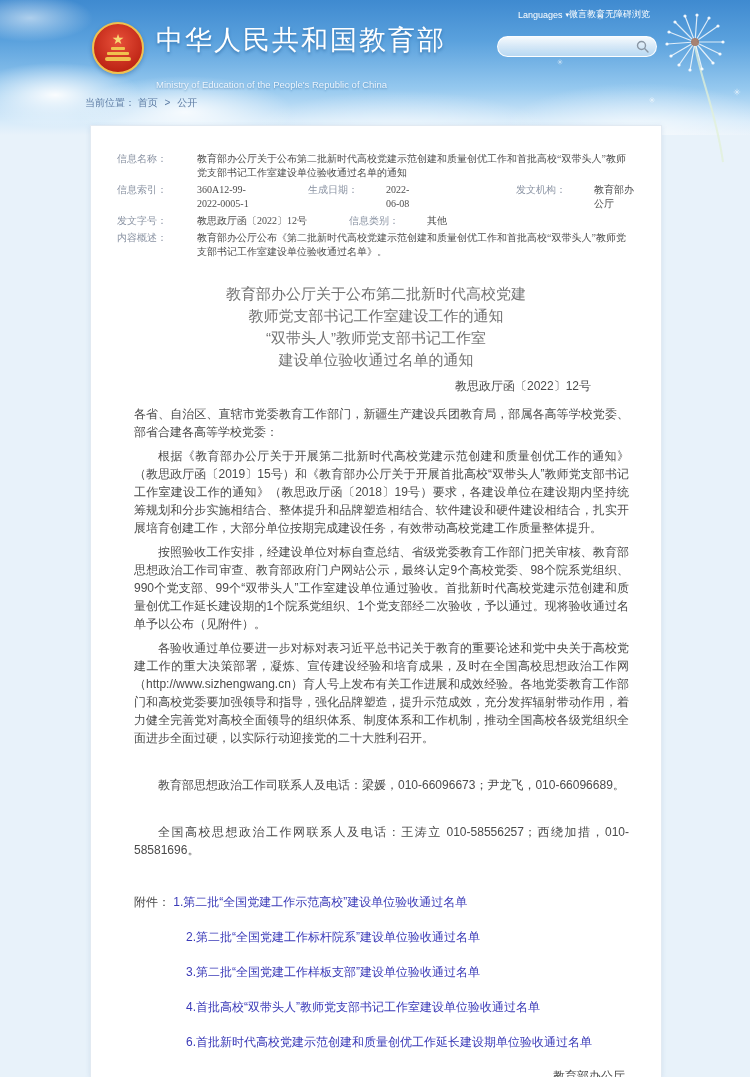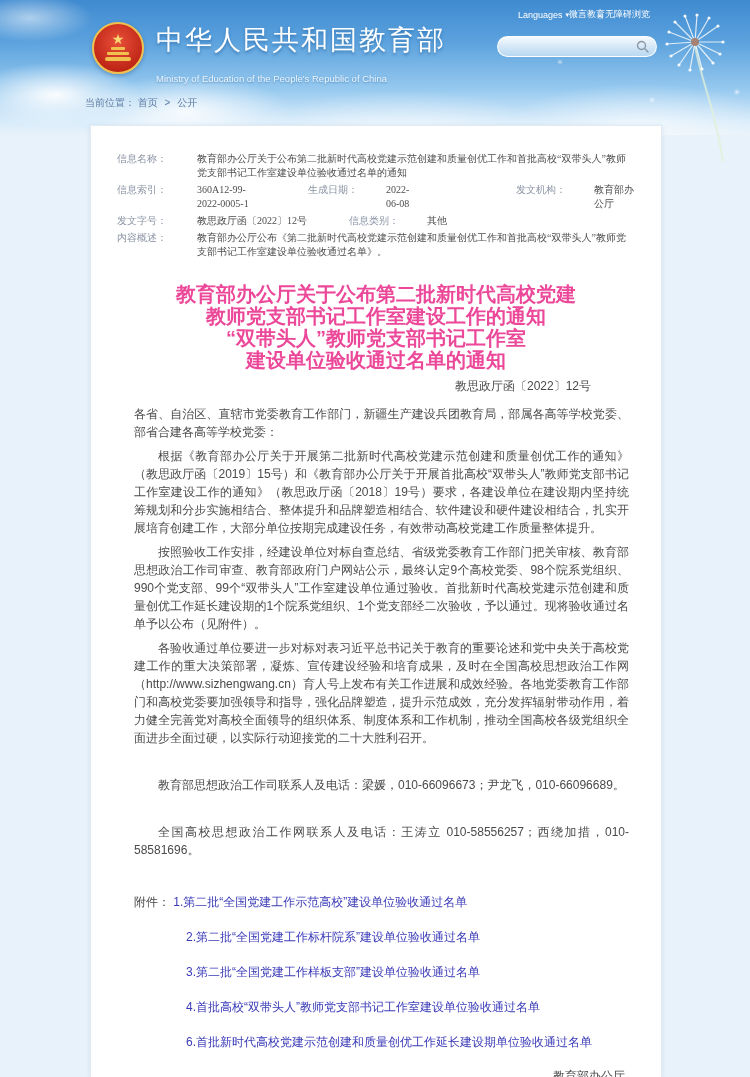--- a/index.html
+++ b/index.html
@@ -27,21 +27,21 @@
           background:radial-gradient(circle at 50% 38%,#e8503a 0%,#c02717 70%,#a81d10 100%);
           border:2px solid #f0c14e;display:flex;flex-direction:column;align-items:center;
           justify-content:center;box-shadow:0 2px 4px rgba(20,70,130,.35);}
   .emblem .star{color:#f8d873;font-size:14px;line-height:12px;margin-top:-2px;}
   .bar1{width:14px;height:3px;background:#f0c14e;margin-top:2px;border-radius:1px;}
   .bar2{width:22px;height:3px;background:#f0c14e;margin-top:2px;border-radius:1px;}
   .bar3{width:26px;height:4px;background:#f0c14e;margin-top:2px;border-radius:2px;}
   .titles{margin-left:12px;}
   .site-title{font-size:27px;font-weight:normal;color:#fff;letter-spacing:2px;
               text-shadow:0 2px 3px rgba(20,80,140,.5);}
-  .site-sub{font-size:9.5px;color:#ecf5fd;margin-top:15px;text-shadow:0 1px 2px rgba(20,80,140,.45);}
+  .site-sub{font-size:9.5px;color:#ecf5fd;margin-top:21px;text-shadow:0 1px 2px rgba(20,80,140,.45);}
   
   .search{position:absolute;top:36px;left:497px;width:160px;height:21px;z-index:3;
           border:1px solid rgba(255,255,255,.95);border-radius:11px;box-sizing:border-box;
           background:linear-gradient(180deg,rgba(255,255,255,.95),rgba(235,245,252,.6));
           display:flex;align-items:center;padding:0 7px;}
   .search input{flex:1;border:none;background:transparent;outline:none;font-size:11px;
                 height:100%;min-width:0;font-family:inherit;}
   .search .mag{display:flex;align-items:center;cursor:pointer;}
   
   .breadcrumb{position:absolute;top:96px;left:85px;font-size:10px;color:#5c7ba3;z-index:3;}
@@ -54,22 +54,22 @@
   
   .meta{margin:26px 26px 0;font-family:"Liberation Serif","DejaVu Serif",serif;
         font-size:10px;line-height:14px;color:#4d4d4d;}
   .meta-row{display:flex;margin-bottom:3px;gap:28px;}
   .mlabel{color:#8a93a3;flex:none;}
   .mlabel.w{width:52px;}
   .mval{flex:1;}
   .ml14{margin-left:14px;}
   .ml70{margin-left:70px;}
   
-  .doc-title{margin:24px 30px 0;text-align:center;font-size:20px;font-weight:bold;
-             line-height:22px;color:#ec4899;}
+  .doc-title{margin:24px 30px 0;text-align:center;font-size:15px;font-weight:normal;
+             line-height:22px;color:#737373;}
   .doc-number{margin:6px 70px 0 0;text-align:right;font-size:12px;color:#4a4a4a;line-height:18px;}
   .body-text{margin:10px 32px 0 43px;}
   .para{margin:6px 0 0;font-size:12px;line-height:18px;color:#4a4a4a;text-align:justify;}
   .indent{text-indent:2em;}
   .contact{margin-top:29px;}
   
   .attachments{margin:34px 32px 0 43px;font-size:12px;line-height:18px;color:#4a4a4a;}
   .att-row{padding-left:52px;margin-top:17px;}
   .att-link{color:#3a3ab8;text-decoration:none;}
   

